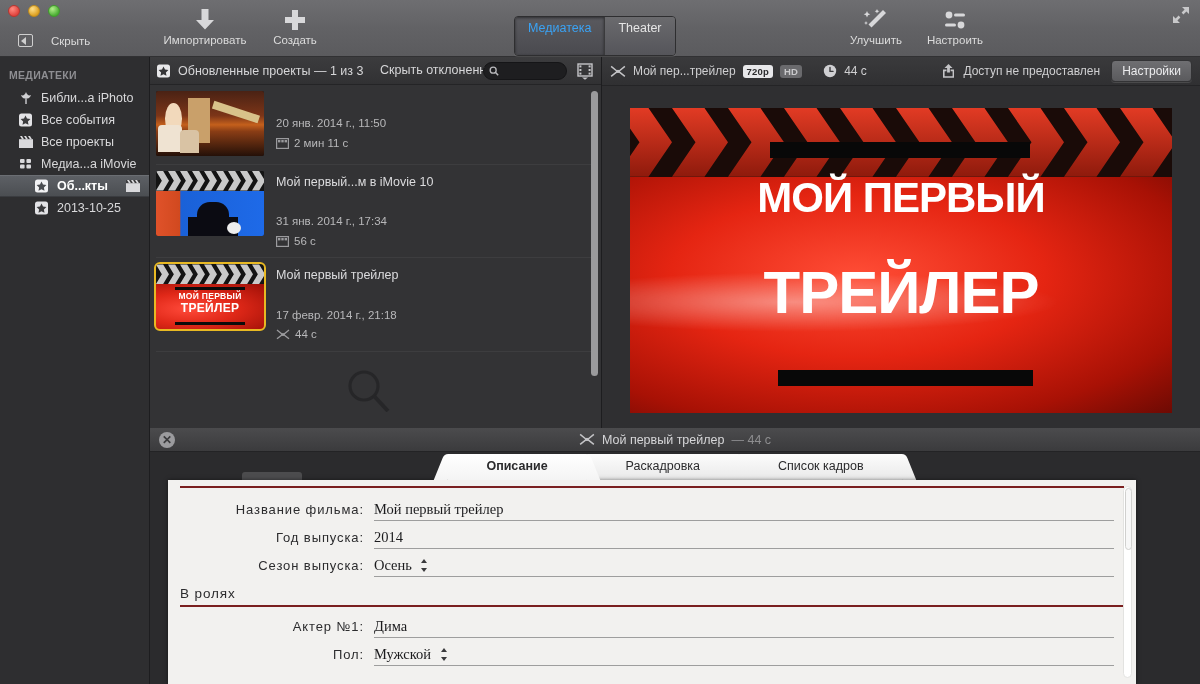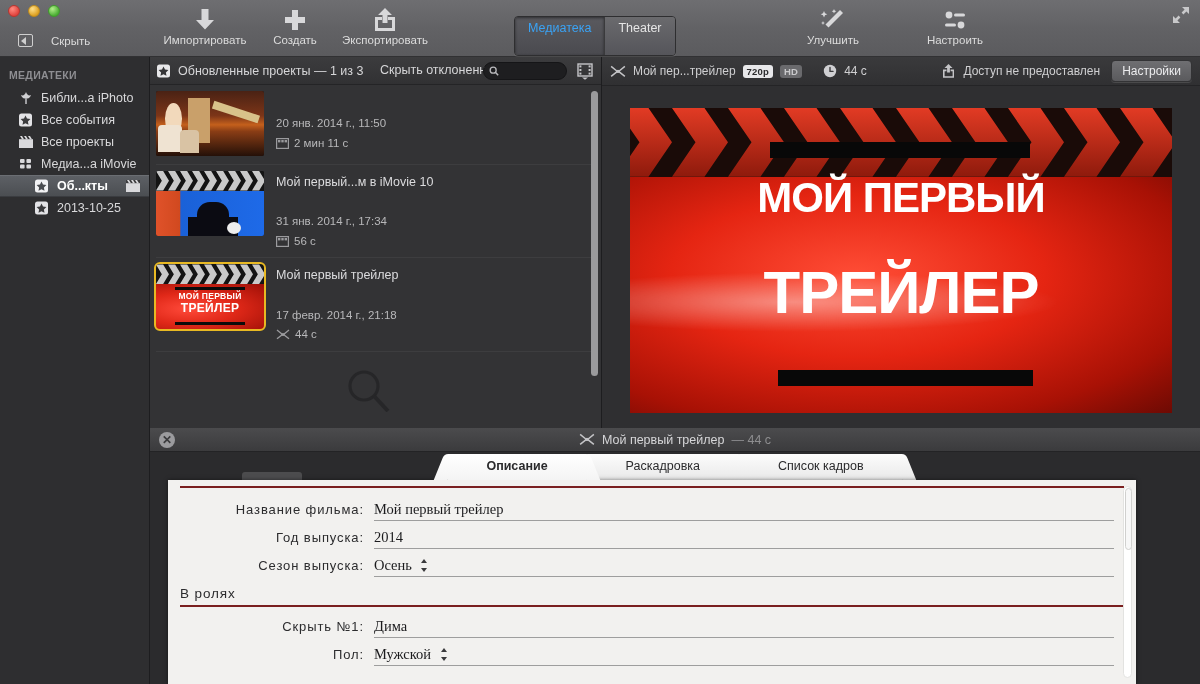--- a/index.html
+++ b/index.html
@@ -366,34 +366,27 @@
       <span class="lbl">Импортировать</span>
     </div>
 
     <div class="tb-item" style="left:258px; top:8px; width:74px;">
       <svg class="tb-ico" width="26" height="24" viewBox="0 0 26 24">
         <path d="M10 2 h6 v7 h7 v6 h-7 v7 h-6 v-7 h-7 v-6 h7 z" fill="#d8d8da"></path>
       </svg>
       <span class="lbl">Создать</span>
     </div>
 
-    <div class="tb-item" style="left:335px; top:8px; width:100px;">
-      <svg class="tb-ico" width="26" height="24" viewBox="0 0 26 24">
-        <path d="M3 9 h7 v3 H6 v8 h14 v-8 h-4 V9 h7 v14 H3 z" fill="#d8d8da"></path>
-        <path d="M13 0 l7 7 h-4.5 v8 h-5 V7 H6 z" fill="#d8d8da"></path>
-      </svg>
-      <span class="lbl">Экспортировать</span>
-    </div>
 
     <div class="seg">
       <div class="active">Медиатека</div>
       <div>Theater</div>
     </div>
 
-    <div class="tb-item" style="left:792px; top:8px; width:82px;">
+    <div class="tb-item" style="left:835px; top:8px; width:82px;">
       <svg class="tb-ico" width="26" height="24" viewBox="0 0 26 24">
         <path d="M20 2 L23 5 L8.5 19.5 L5.5 16.5 z" fill="#d8d8da"></path>
         <path d="M4 3 l1 2.3 l2.3 1 l-2.3 1 l-1 2.3 l-1-2.3 l-2.3-1 l2.3-1 z" fill="#d8d8da"></path>
         <path d="M14 1 l.7 1.6 l1.6 .7 l-1.6 .7 l-.7 1.6 l-.7-1.6 l-1.6-.7 l1.6-.7 z" fill="#d8d8da"></path>
         <path d="M3 13 l.6 1.4 l1.4 .6 l-1.4 .6 l-.6 1.4 l-.6-1.4 l-1.4-.6 l1.4-.6 z" fill="#d8d8da"></path>
       </svg>
       <span class="lbl">Улучшить</span>
     </div>
 
     <div class="tb-item" style="left:915px; top:8px; width:80px;">
@@ -716,21 +709,21 @@
             <span class="fval">Осень</span>
             <span class="mini-stepper"></span>
             <span class="fline"></span>
           </div>
         </div>
 
         <div class="sect">В ролях</div>
         <div class="sect-rule"></div>
 
         <div class="frow">
-          <div class="flabel">Скрыть №1:</div>
+          <div class="flabel">Актер №1:</div>
           <div class="fvalcell">
             <span class="fval">Дима</span>
             <span class="fline"></span>
           </div>
         </div>
 
         <div class="frow">
           <div class="flabel">Пол:</div>
           <div class="fvalcell">
             <span class="fval">Мужской</span>

